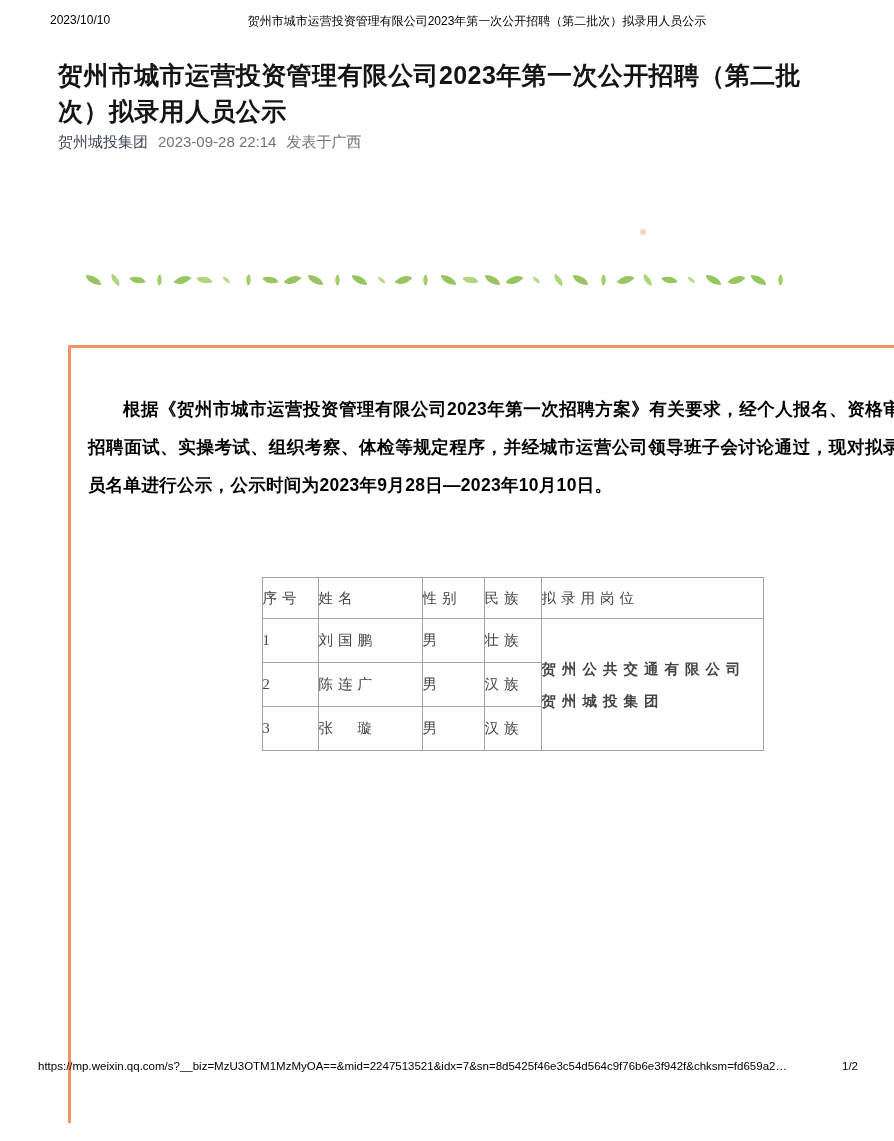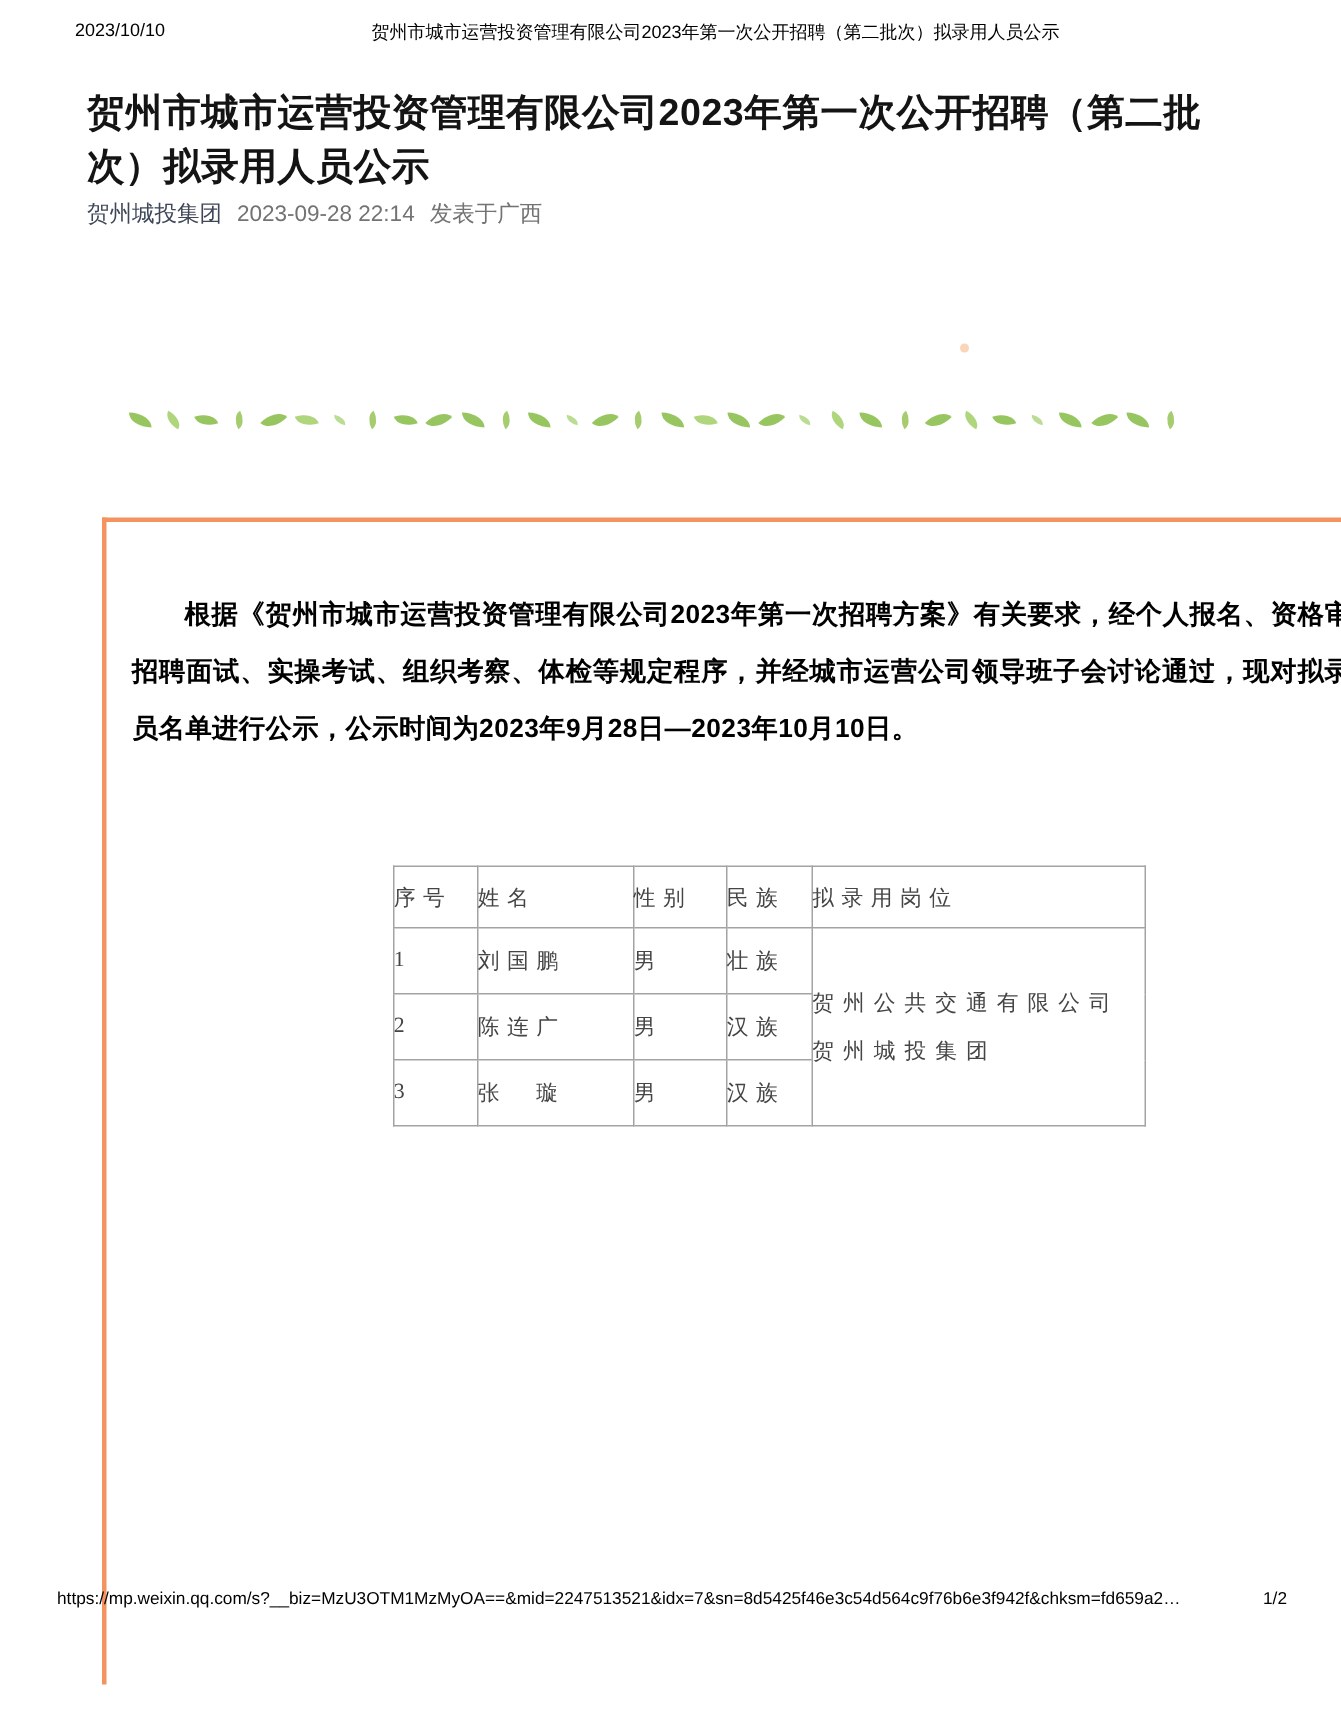--- a/index.html
+++ b/index.html
@@ -66,21 +66,21 @@
     color: #454545; font-size: 14.5px;
   }
   table.candidates th, table.candidates td {
     border: 1px solid #a3a3a3; text-align: left; vertical-align: middle;
     font-weight: 400; letter-spacing: 5px; padding: 0;
   }
   table.candidates th { height: 41px; }
   table.candidates td { height: 44px; }
   col.c-no { width: 56px; } col.c-name { width: 104px; } col.c-gender { width: 62px; }
   col.c-eth { width: 57px; } col.c-pos { width: 222px; }
-  .pos-cell div { line-height: 32px; letter-spacing: 6px; }
+  .pos-cell div { line-height: 32px; letter-spacing: 6px; font-weight: bold; }
 
   
   .print-footer { position: absolute; left: 38px; right: 36px; top: 1060px; height: 16px; font-size: 11.5px; color: #000; }
   .footer-url { position: absolute; left: 0; top: 0; max-width: 770px; white-space: nowrap; overflow: hidden; }
   .footer-page { position: absolute; right: 0; top: 0; }
 </style>
 </head>
 <body>
 
 <div class="page">

